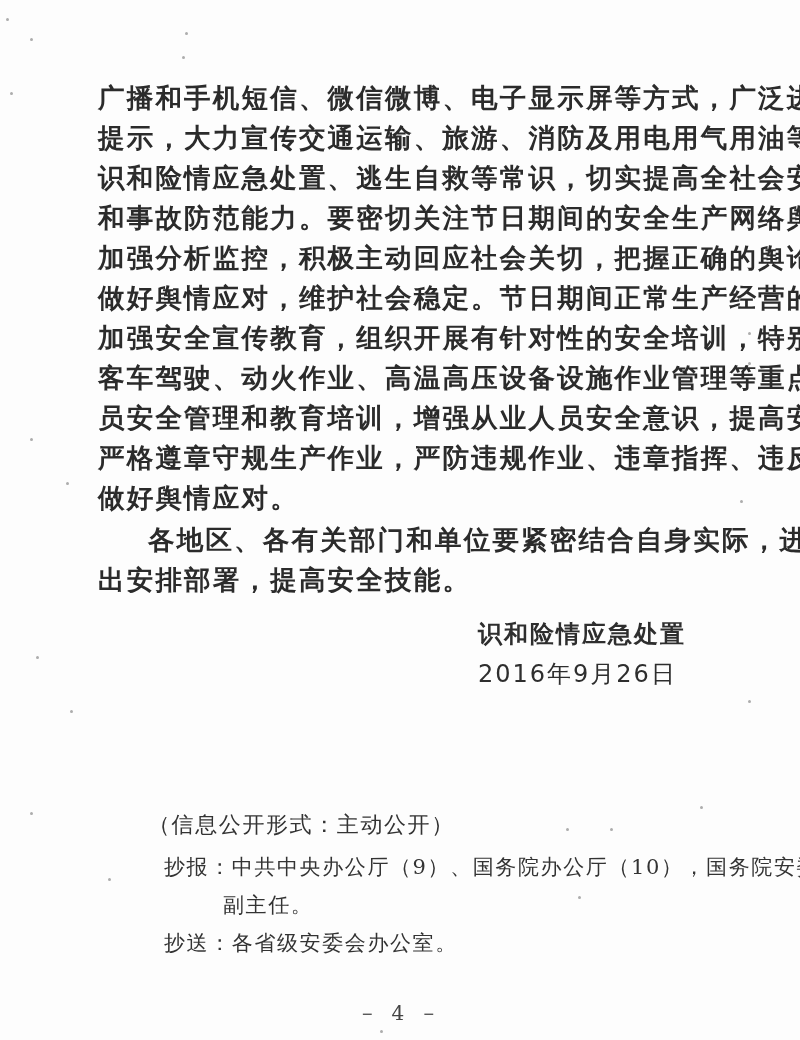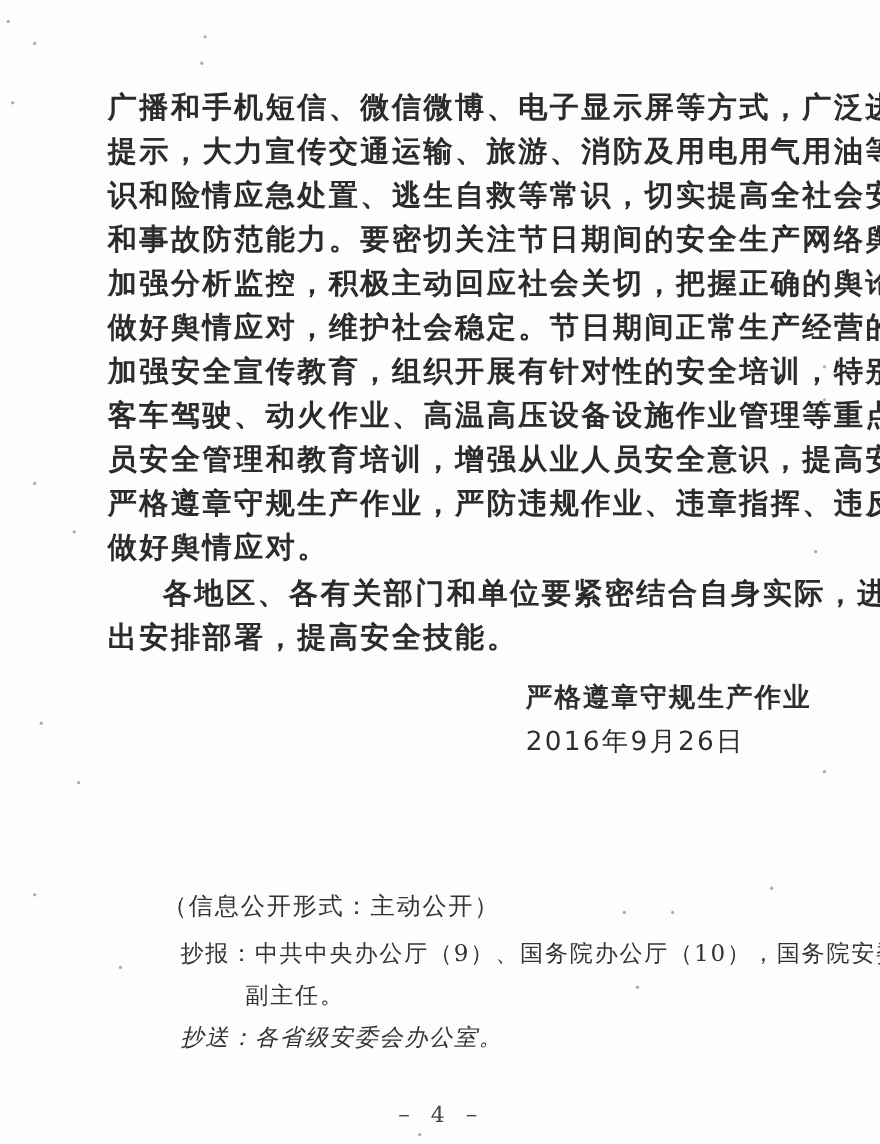--- a/index.html
+++ b/index.html
@@ -77,31 +77,31 @@
     <div class="line" style="top:438px">严格遵章守规生产作业，严防违规作业、违章指挥、违反劳动纪</div>
     <div class="line" style="top:478px">做好舆情应对。</div>
   </div>
 
   <div>
     <div class="line indent" style="top:520px">各地区、各有关部门和单位要紧密结合自身实际，进一步作</div>
     <div class="line" style="top:560px">出安排部署，提高安全技能。</div>
   </div>
 
   <div>
-    <div class="sig" style="left:478px; top:616px">严格遵章守规生产作业</div>
+    <div class="sig" style="left:478px; top:616px">识和险情应急处置</div>
     <div class="sig" style="left:478px; top:656px; font-family:'DejaVu Sans', sans-serif; font-weight:400;">2016年9月26日</div>
   </div>
 
   <div>
     <div class="foot" style="left:100px; top:808px; font-size:22px;">（信息公开形式：主动公开）</div>
     <div class="foot" style="left:116px; top:850px;">
       <span>抄报：</span><span>中共中央办公厅（9）、国务院办公厅（10），国务院安委会主任、</span>
     </div>
     <div class="foot" style="left:175px; top:888px;">副主任。</div>
-    <div class="foot" style="left:116px; top:926px;font-style:italic;">
+    <div class="foot" style="left:116px; top:926px;">
       <span>抄送：</span><span>各省级安委会办公室。</span>
     </div>
   </div>
 
   <div class="pgnum">－ 4 －</div>
 
   <div>
     <span class="speck" style="left:6px;top:18px"></span>
     <span class="speck" style="left:30px;top:38px"></span>
     <span class="speck" style="left:185px;top:32px"></span>

